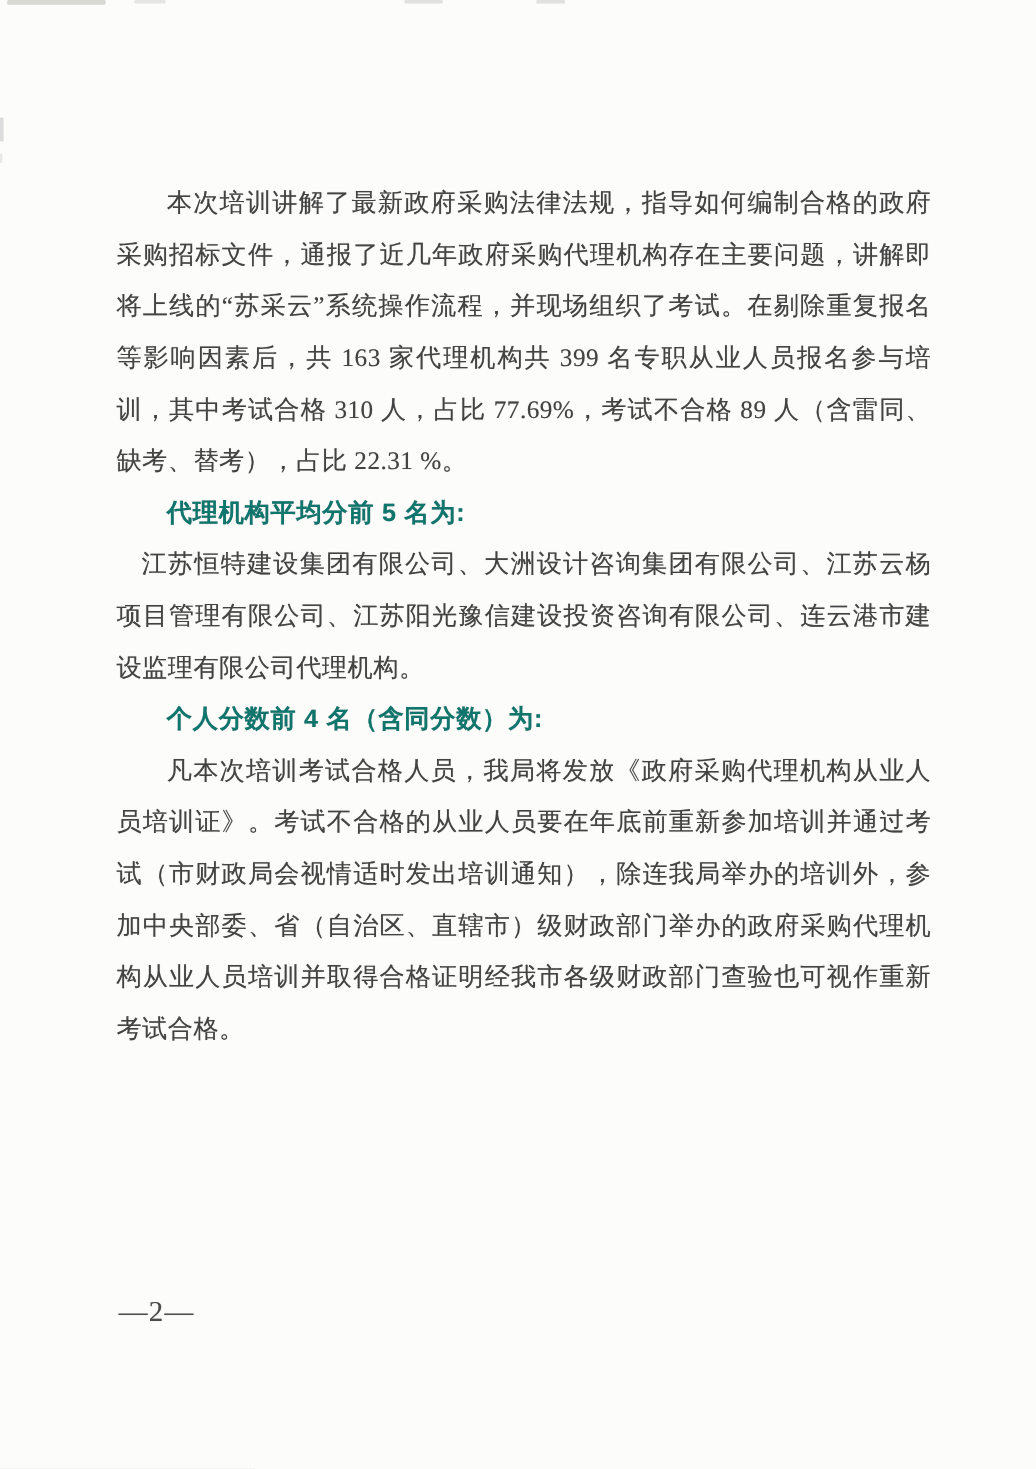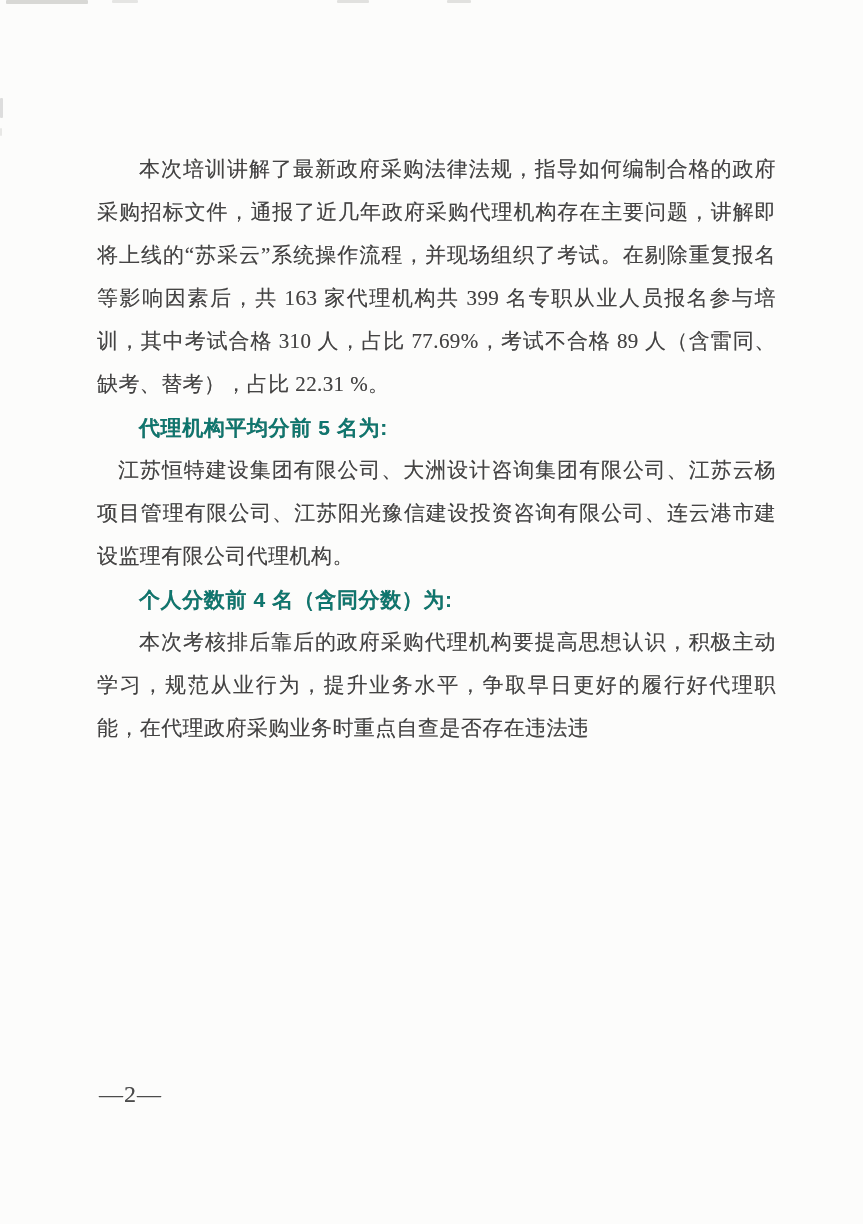--- a/index.html
+++ b/index.html
@@ -77,17 +77,17 @@
   <div class="artifact a3"></div>
   <div class="artifact a4"></div>
   <div class="artifact a5"></div>
   <div class="artifact a6"></div>
 
   <main class="content" id="paragraph-container">
       <p class="para body">本次培训讲解了最新政府采购法律法规，指导如何编制合格的政府采购招标文件，通报了近几年政府采购代理机构存在主要问题，讲解即将上线的“苏采云”系统操作流程，并现场组织了考试。在剔除重复报名等影响因素后，共 163 家代理机构共 399 名专职从业人员报名参与培训，其中考试合格 310 人，占比 77.69%，考试不合格 89 人（含雷同、缺考、替考），占比 22.31 %。</p>
       <p class="para heading">代理机构平均分前 5 名为:</p>
       <p class="para body-hang">江苏恒特建设集团有限公司、大洲设计咨询集团有限公司、江苏云杨项目管理有限公司、江苏阳光豫信建设投资咨询有限公司、连云港市建设监理有限公司代理机构。</p>
       <p class="para heading">个人分数前 4 名（含同分数）为:</p>
-      <p class="para body">本次考核排后靠后的政府采购代理机构要提高思想认识，积极主动学习，规范从业行为，提升业务水平，争取早日更好的履行好代理职能，在代理政府采购业务时重点自查是否存在违法违</p>
+      <p class="para body">凡本次培训考试合格人员，我局将发放《政府采购代理机构从业人员培训证》。考试不合格的从业人员要在年底前重新参加培训并通过考试（市财政局会视情适时发出培训通知），除连我局举办的培训外，参加中央部委、省（自治区、直辖市）级财政部门举办的政府采购代理机构从业人员培训并取得合格证明经我市各级财政部门查验也可视作重新考试合格。</p>
     </main>
 
   <div class="page-number">—2—</div>
 </div>
 
 </body></html>

